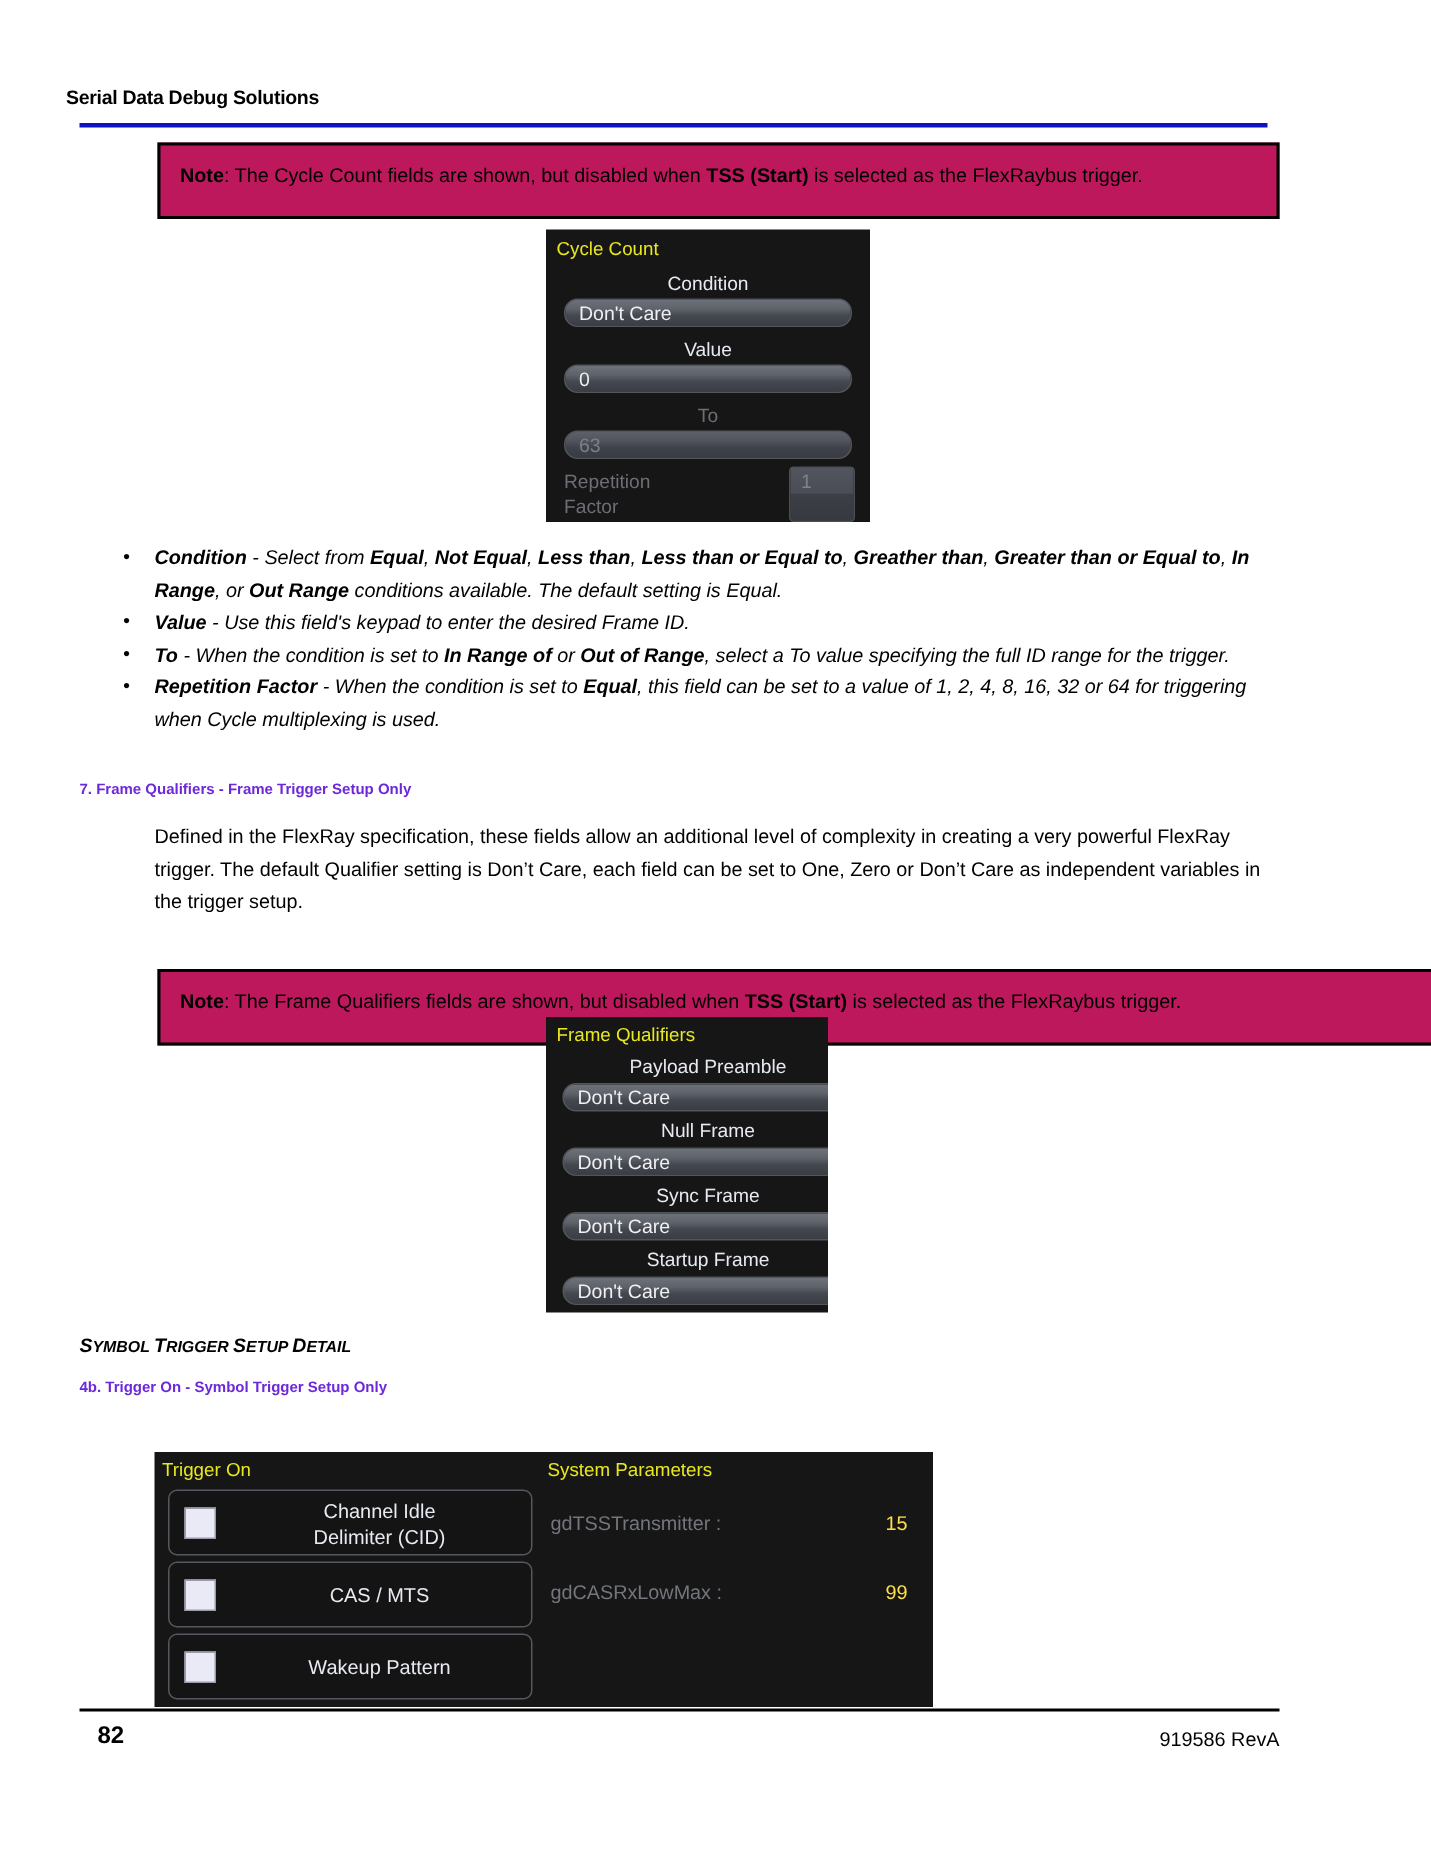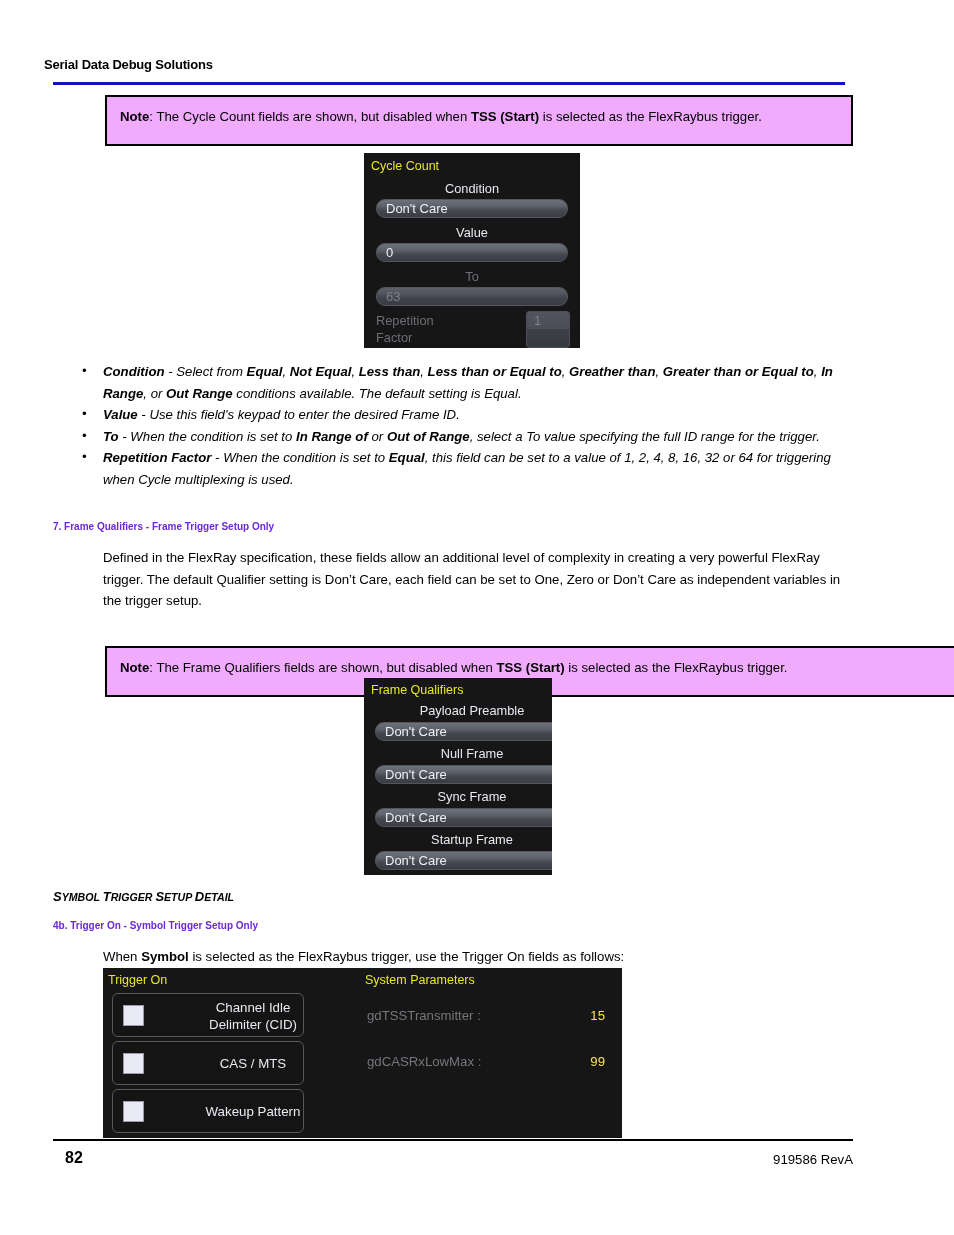--- a/index.html
+++ b/index.html
@@ -39,21 +39,21 @@
     top: 82px;
     width: 792px;
     height: 3px;
     background: #1112c4;
   }
 
   
   .note-box {
     position: absolute;
     box-sizing: border-box;
-    background: #f0abfc;
+    background: #be185d;
     border: 2px solid #000000;
     padding: 9px 12px 9px 13px;
     font-size: 13.2px;
     line-height: 21px;
     color: #000;
   }
   .note-box b { font-weight: bold; }
 
   #note-1 { left: 105px; top: 95px; width: 748px; height: 51px; }
   #note-2 { left: 105px; top: 618px; width: 884px; height: 51px; margin-top: 28px; }
@@ -218,21 +218,21 @@
   .fq-combo { position: absolute; left: 11px; width: 193px; }
 
   
   #panel-trigger-on { left: 103px; top: 968px; width: 519px; height: 170px; }
   #panel-trigger-on .pt-left  { position: absolute; left: 5px; top: 5px; }
   #panel-trigger-on .pt-right { position: absolute; left: 262px; top: 5px; }
 
   .trig-item {
     position: absolute;
     left: 9px;
-    width: 192px;
+    width: 243px;
     box-sizing: border-box;
     border: 1px solid #55585f;
     border-radius: 6px;
     background: #141414;
   }
   .trig-check {
     position: absolute;
     left: 10px;
     width: 21px;
     height: 21px;
@@ -330,23 +330,20 @@
 
     <div class="field-label fq-label" style="top:154px;">Startup Frame</div>
     <div class="combo fq-combo" style="top:173px;">Don't  Care</div>
   </div>
 
   <div class="smallcaps-head">
     <span class="c1">S</span><span class="c2">YMBOL </span><span class="c1">T</span><span class="c2">RIGGER </span><span class="c1">S</span><span class="c2">ETUP </span><span class="c1">D</span><span class="c2">ETAIL</span>
   </div>
 
   <div class="section-head" id="head-4b">4b. Trigger On - Symbol Trigger Setup Only</div>
-  <div class="body-para" id="para-4b">
-    <span>When </span><b>Symbol</b><span> is selected as the FlexRaybus trigger, use the Trigger On fields as follows:</span>
-  </div>
 
   <div class="scope-panel" id="panel-trigger-on">
     <div class="panel-title pt-left">Trigger On</div>
     <div class="panel-title pt-right">System Parameters</div>
 
     <div class="trig-item" style="top:25px; height:44px;">
       <div class="trig-check" style="top:11px;"></div>
       <div class="trig-text" style="top:5px;">
         <span>Channel Idle</span><br>
         <span>Delimiter (CID)</span>

